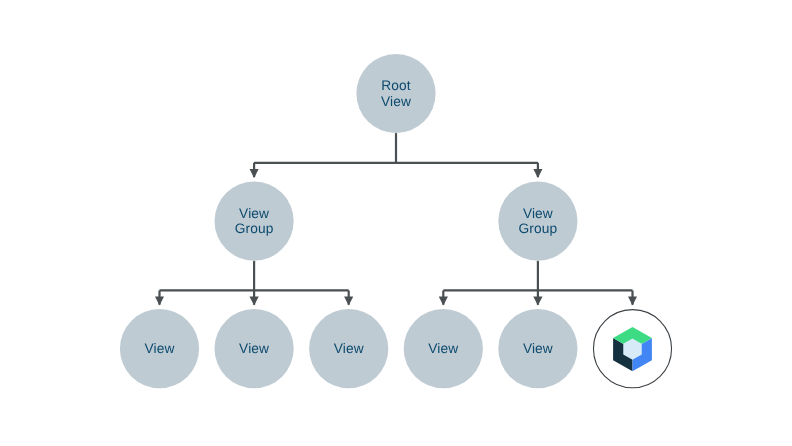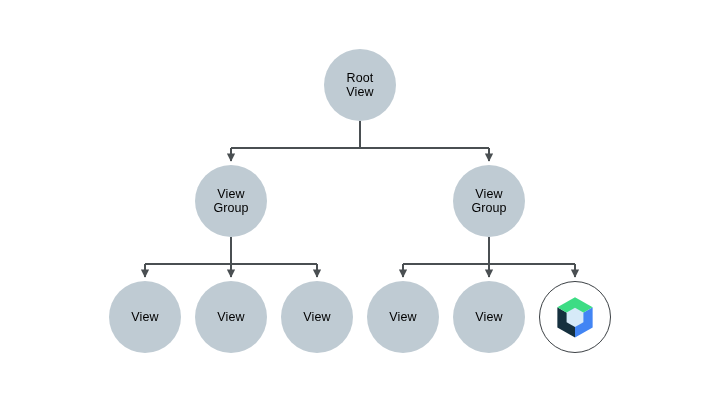--- a/index.html
+++ b/index.html
@@ -34,21 +34,21 @@
     background: #bfcbd3;
     display: flex;
     align-items: center;
     justify-content: center;
     text-align: center;
     box-sizing: border-box;
   }
   .node .label {
     font-size: 12.5px;
     line-height: 14.5px;
-    color: #000000;
+    color: #0c4a6e;
     letter-spacing: 0.1px;
     white-space: pre-line;
     pointer-events: none;
   }
   .node.logo-node {
     background: #ffffff;
     border: 1.3px solid #3c4145;
   }
   .logo-cube {
     width: 42px;

